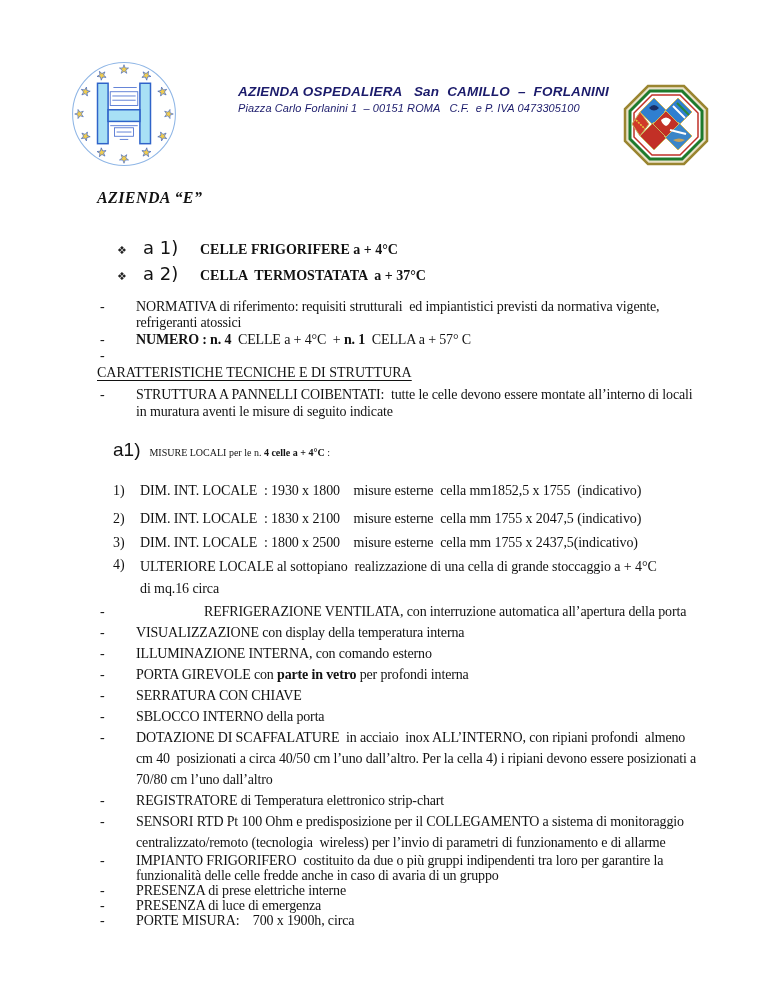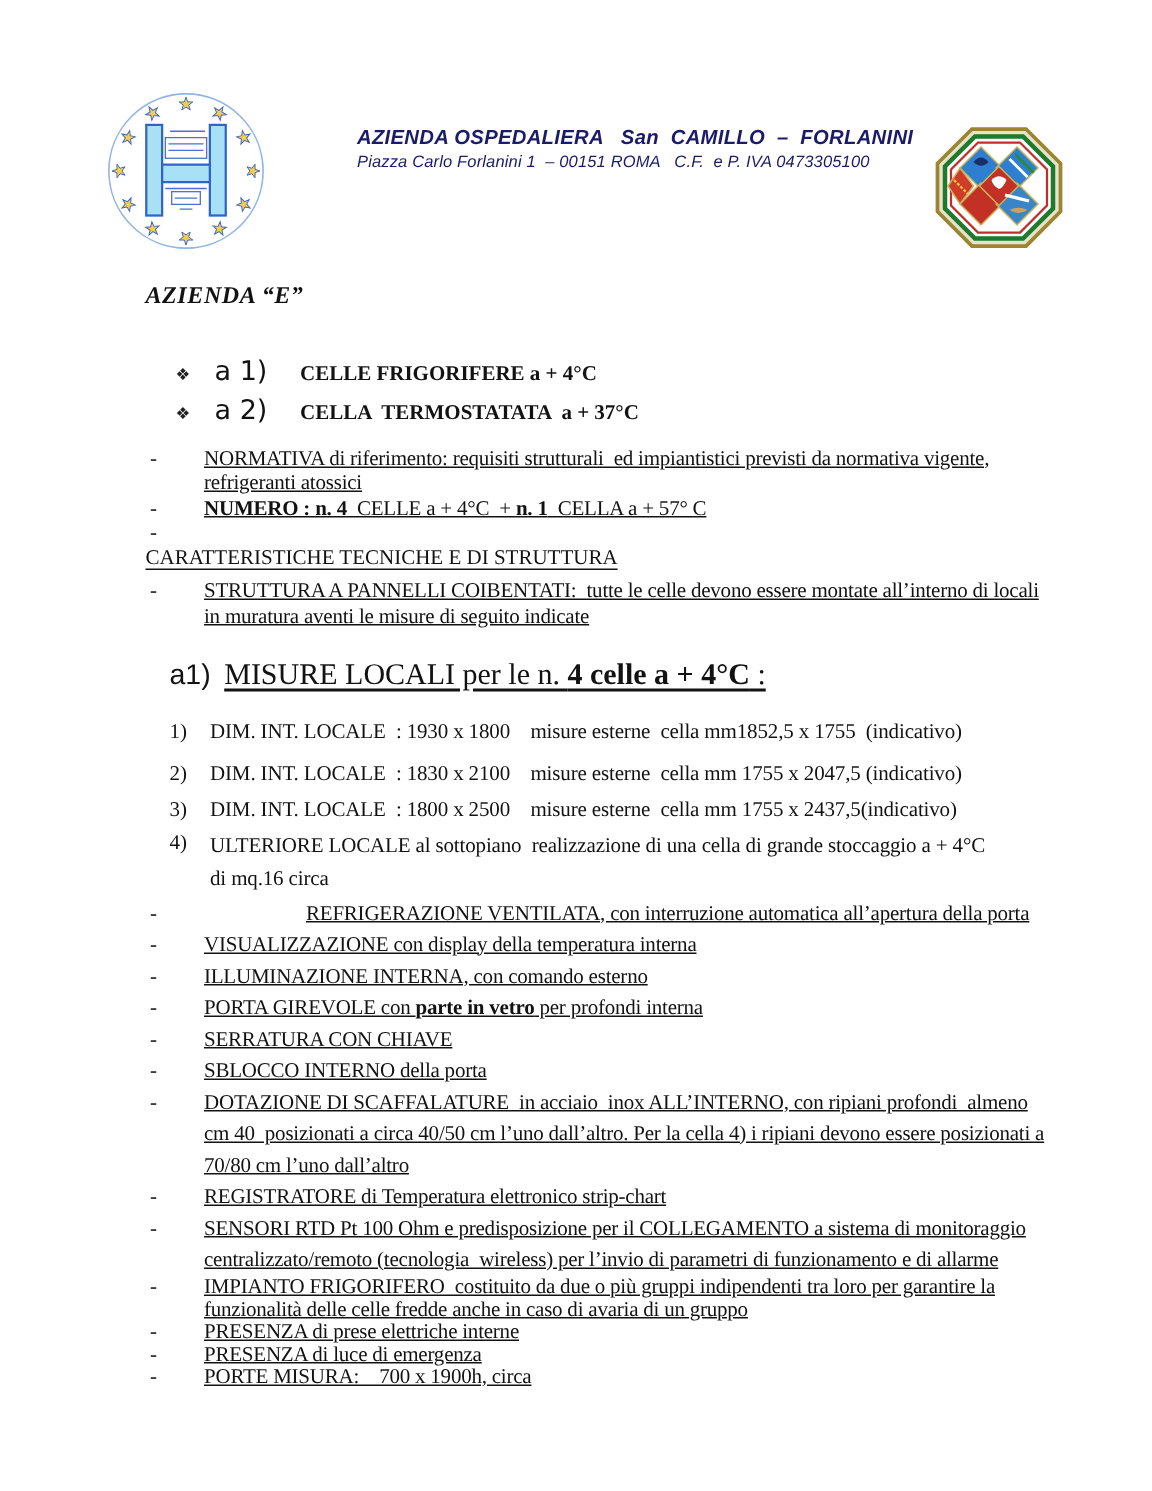--- a/index.html
+++ b/index.html
@@ -17,28 +17,28 @@
   .content{position:absolute;left:97px;top:190px;width:612px;font-size:14px;line-height:16.5px;}
   .annex-title{font-weight:bold;font-style:italic;font-size:16px;letter-spacing:.4px;}
   .cell-list{margin-top:33px;}
   .cell-item{display:flex;align-items:baseline;height:26px;}
   .diamond{font-size:11px;margin-left:20px;width:26px;color:#222;}
   .cell-prefix{font-family:"DejaVu Sans",sans-serif;font-size:18px;width:57px;}
   .cell-label{font-weight:bold;font-size:14px;white-space:pre;}
   .intro-list{margin-top:7px;}
   .d-item{display:flex;}
   .d-marker{width:36px;flex:none;padding-left:3px;}
-  .d-text{flex:1;white-space:pre-wrap;letter-spacing:-0.15px;text-decoration:underline;}
+  .d-text{flex:1;white-space:pre-wrap;letter-spacing:-0.15px;}
   .d-text.indent{padding-left:68px;}
   .b{font-weight:bold;}
   .section-heading{text-decoration:underline;text-underline-offset:3px;margin-top:0;}
   .structure-wrap{margin-top:6px;}
   .subsection{margin-top:22px;display:flex;align-items:baseline;margin-left:16px;}
   .sub-prefix{font-family:Liberation Sans, sans-serif;font-size:19px;margin-right:9px;}
-  .sub-text{font-size:20px;text-decoration:underline;text-underline-offset:3px;white-space:pre;}
+  .sub-text{font-size:10px;text-underline-offset:3px;white-space:pre;}
   .numbered{margin-top:20px;margin-left:16px;}
   .n-item{display:flex;line-height:17px;}
   .n-item.n1{margin-bottom:11px;} .n-item.n2{margin-bottom:7px;} .n-item.n3{margin-bottom:5px;}
   .n-num{width:27px;flex:none;}
   .n-text{white-space:pre;letter-spacing:-0.1px;}
   .n-text.wrap{white-space:pre-wrap;line-height:22.5px;width:566px;}
   .features{margin-top:0px;}
   .f-spaced{line-height:21px;}
   .f-tight{line-height:15px;}
 </style>

